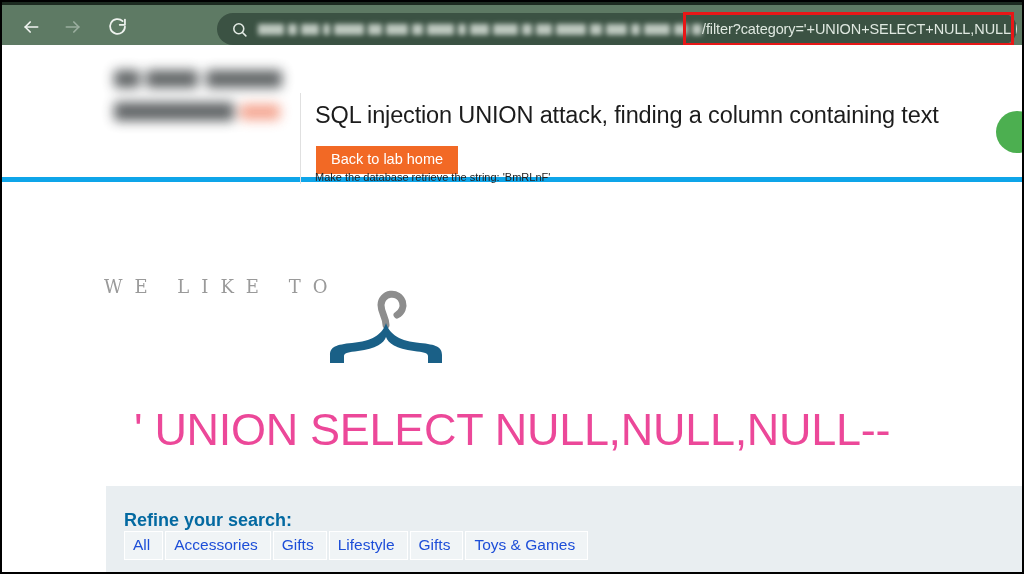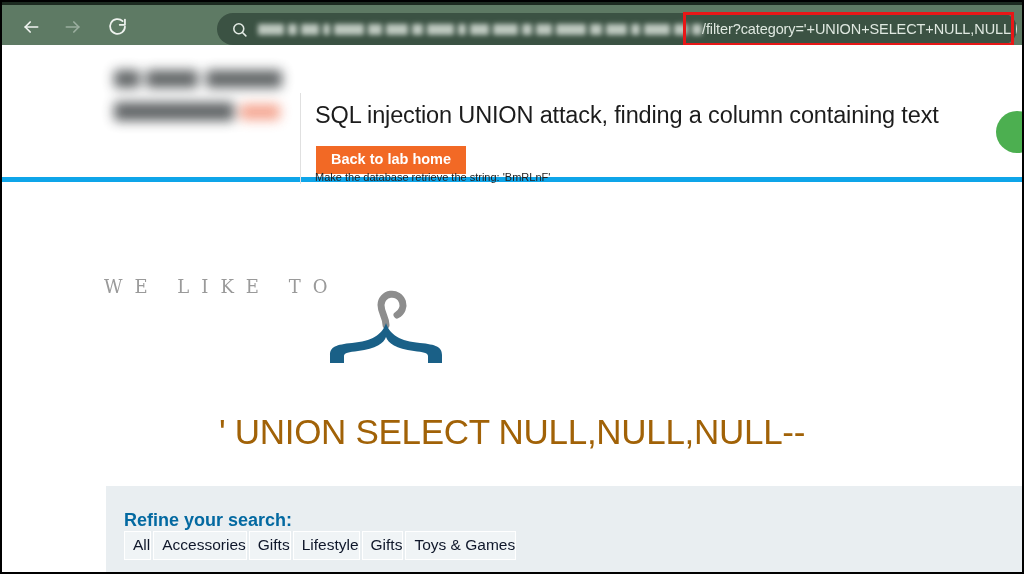--- a/index.html
+++ b/index.html
@@ -141,21 +141,21 @@
     letter-spacing: -0.15px;
     white-space: nowrap;
   }
 
   .lab-home-btn {
     position: absolute;
     left: 314px; top: 101px;
     background: #f26925;
     color: #ffffff;
     font-size: 14.5px;
-    font-weight: bold;
+    font-weight: normal;
     padding: 6px 15px 7px 15px;
     border: none;
     cursor: pointer;
     font-family: "Liberation Sans", sans-serif;
     line-height: 1;
   }
 
   .lab-status {
     position: absolute;
     left: 313px; top: 126px;
@@ -217,23 +217,23 @@
   }
   .hanger {
     position: absolute;
     left: 222px; top: 3px;
   }
 
   .injected-heading {
     position: absolute;
     left: 50%;
     transform: translateX(-50%);
-    top: 228px;
-    font-size: 35px;
-    color: #a16207;
+    top: 220px;
+    font-size: 45px;
+    color: #ec4899;
     font-weight: 400;
     white-space: nowrap;
     letter-spacing: -0.3px;
   }
 
   .refine-panel {
     position: absolute;
     left: 104px; top: 302px;
     right: 0;
     bottom: 0;
@@ -241,26 +241,26 @@
     padding: 24px 0 0 18px;
   }
   .refine-label {
     font-size: 18px;
     font-weight: bold;
     color: #0369a1;
   }
   .refine-links { display: flex; align-items: center; }
   .refine-link {
     display: inline-block;
-    color: #0f172a;
+    color: #1d4ed8;
     font-size: 15.5px;
     text-decoration: none;
     background: #f0f4f6;
     border: 1px solid #ffffff;
-    padding: 4px 0 5px 8px;
+    padding: 4px 12px 5px 8px;
     margin-right: 2px;
     cursor: pointer;
     white-space: nowrap;
   }
 </style>
 </head>
 <body>
 
 <div id="screen">
 

